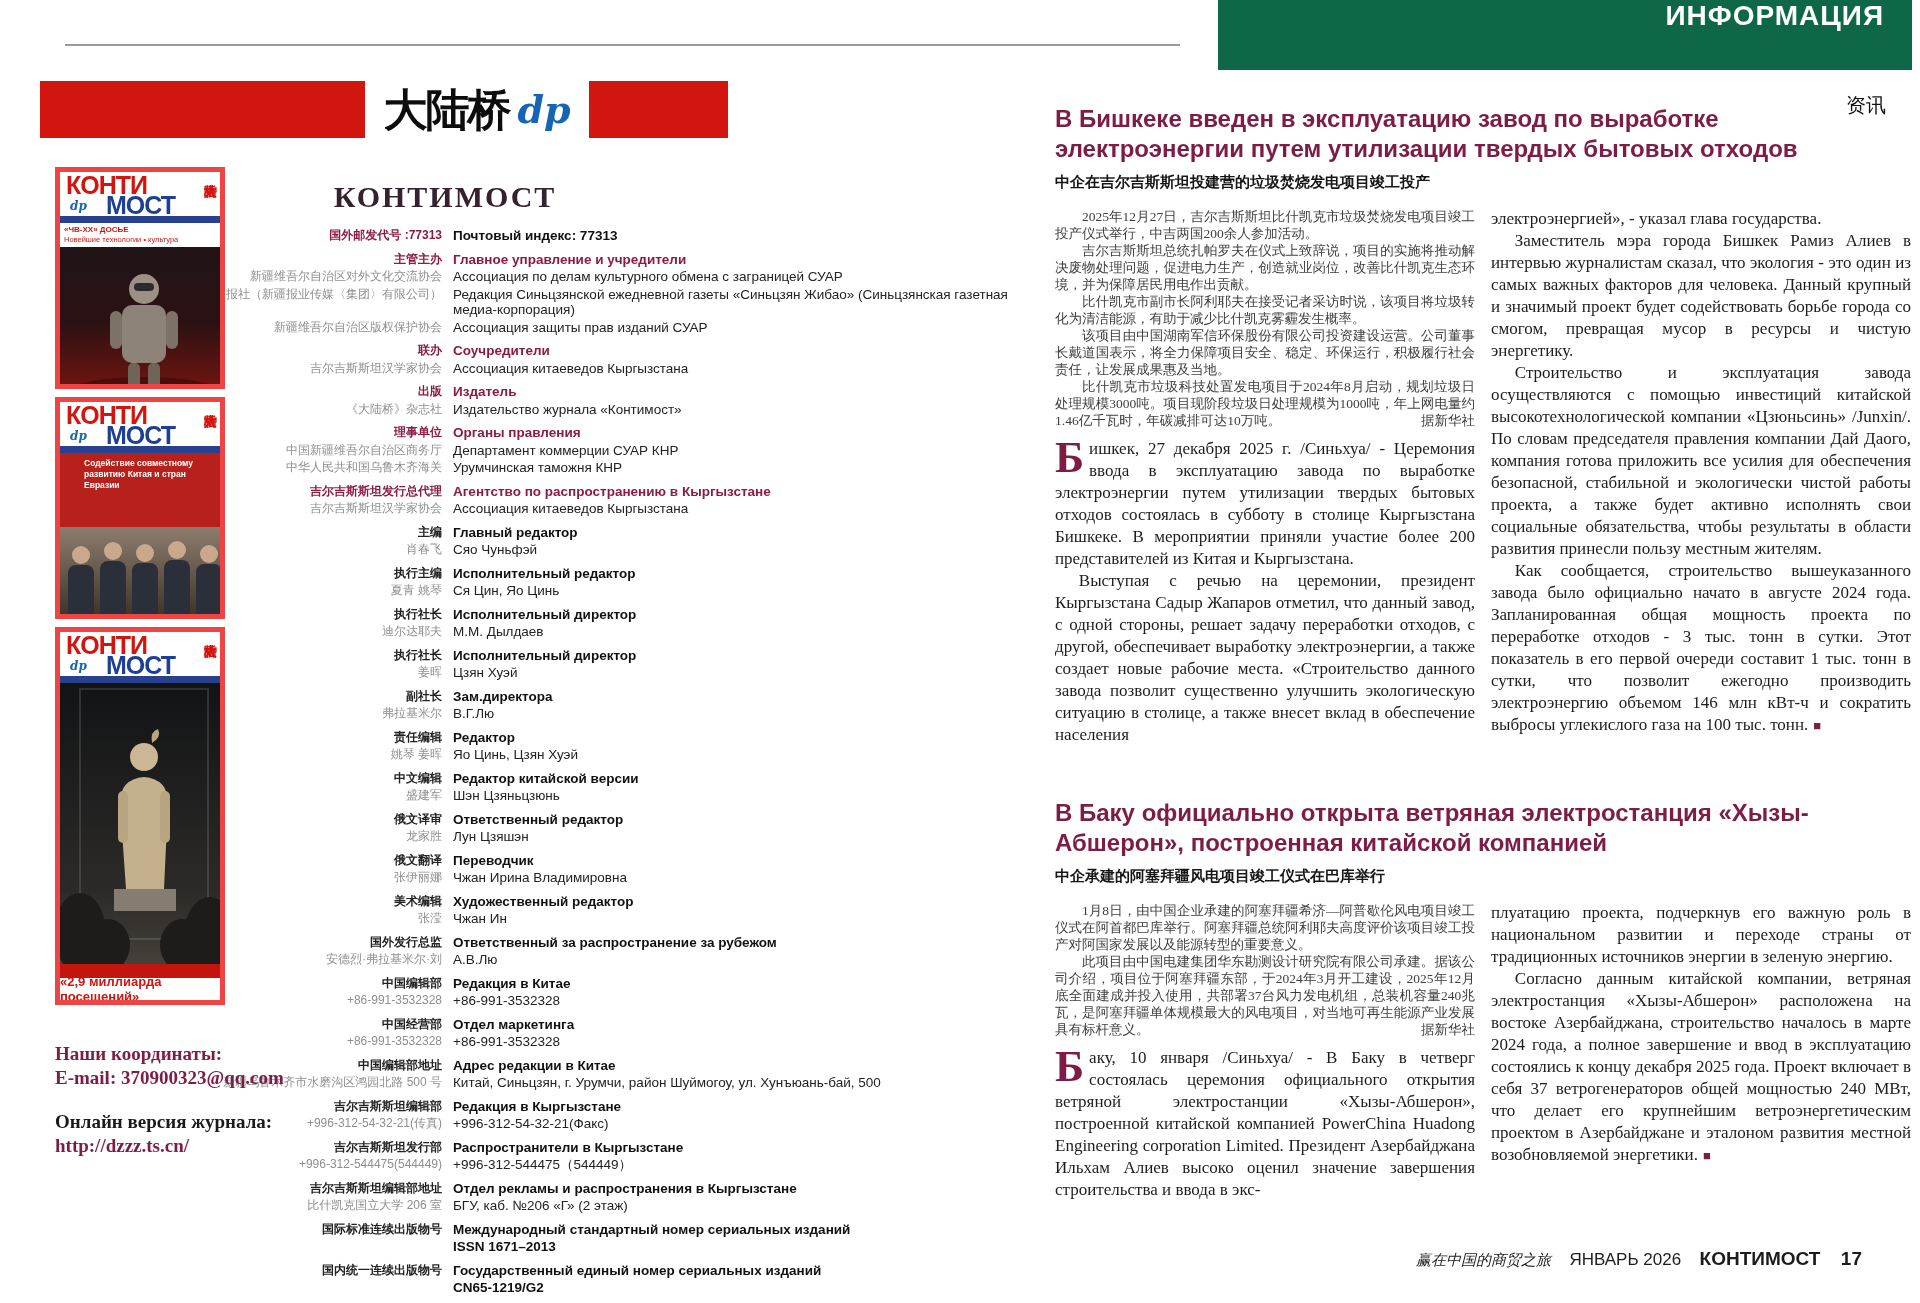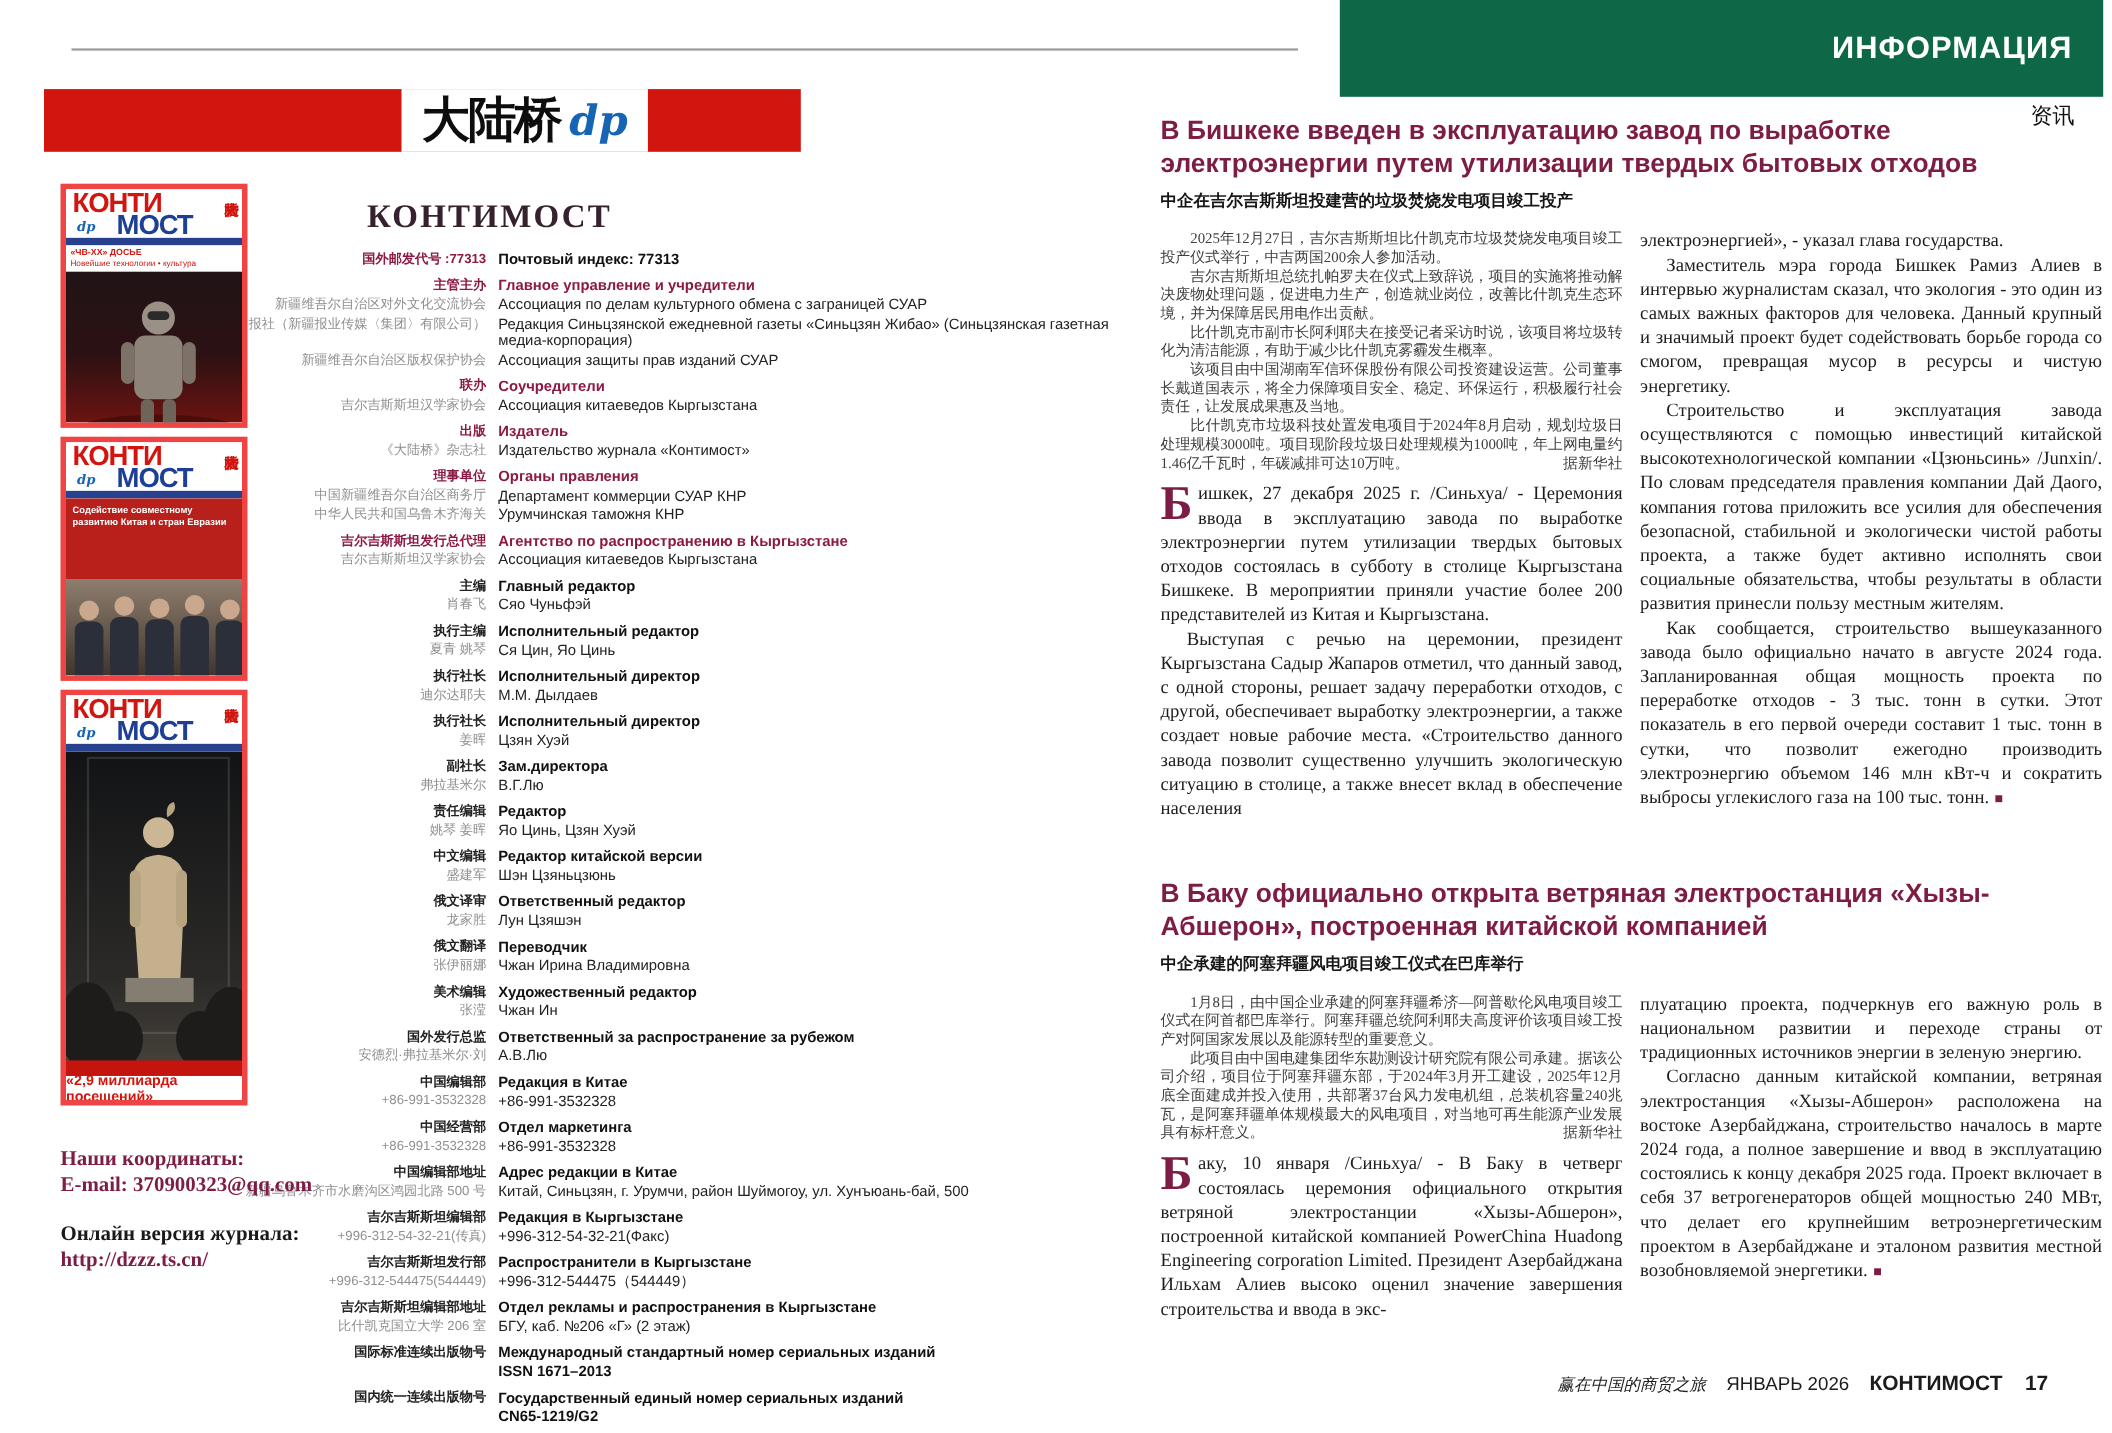--- a/index.html
+++ b/index.html
@@ -1,22 +1,22 @@
 <!DOCTYPE html>
 <html><head>
 <meta charset="utf-8">
 <style>
   html,body{margin:0;padding:0;}
   body{width:1920px;height:1303px;position:relative;background:#ffffff;
        font-family:"Liberation Sans",sans-serif;overflow:hidden;}
 
   
   .rule-top{position:absolute;left:65px;top:44px;width:1115px;height:2px;background:#9b9b9b;}
-  .info-box{position:absolute;left:1218px;top:0;width:694px;height:88px;background:#0e6847;
-            display:flex;align-items:center;justify-content:flex-end;padding-right:28px;
+  .info-box{position:absolute;left:1218px;top:0;width:694px;height:70px;background:#0e6847;
+            display:flex;align-items:flex-start;justify-content:flex-end;padding-right:28px;
             box-sizing:border-box;color:#fff;font-size:28px;font-weight:bold;letter-spacing:1px;}
   .info-zh{position:absolute;right:34px;top:92px;font-size:20px;color:#111;}
 
   
   .banner{position:absolute;left:40px;top:81px;width:688px;height:57px;background:#d2150f;}
   .banner-logo{position:absolute;left:325px;top:0;width:224px;height:57px;background:#fff;
                display:flex;align-items:center;justify-content:center;gap:8px;}
   .banner-zh{font-size:44px;font-weight:900;color:#0d0d0d;letter-spacing:-2px;line-height:1;
              font-family:"DejaVu Sans",sans-serif;}
   .banner-dp{font-size:38px;font-weight:bold;font-style:italic;color:#1565b4;line-height:1;
@@ -49,21 +49,21 @@
   .cov-zh{position:absolute;right:3px;top:2px;writing-mode:vertical-rl;font-size:13px;
           font-weight:bold;color:#d2150f;line-height:1;}
   .cov-dp{position:absolute;left:10px;top:27px;font-size:12px;font-style:italic;font-weight:bold;
           color:#1565b4;font-family:"DejaVu Serif",serif;}
   .cov-strip{height:7px;background:#27418f;}
   .cov-photo{position:relative;height:calc(100% - 51px);overflow:hidden;}
   .c1-caps{background:#fff;padding:2px 4px 3px 4px;}
   .c1-cap1{color:#d2150f;font-weight:bold;font-size:8px;line-height:10px;}
   .c1-cap2{color:#d2150f;font-size:7.5px;line-height:9px;}
   .c1-img{height:calc(100% - 24px);background:linear-gradient(180deg,#201416 0%,#2c1113 55%,#6b1410 100%);position:relative;}
-  .c2-top{height:46%;background:#b7201b;color:#fff;padding:5px 6px;box-sizing:border-box;
+  .c2-top{height:46%;background:#b7201b;color:#fff;padding:5px 24px;box-sizing:border-box;
           font-size:8.5px;font-weight:bold;line-height:11px;}
   .c2-bottom{height:54%;background:linear-gradient(#8d7d6e,#41362c);position:relative;}
   .c3-img{height:calc(100% - 22px);background:linear-gradient(#121315,#2b2a28 70%,#4a443c);position:relative;}
   .c3-redband{position:absolute;left:0;bottom:0;width:100%;height:14px;background:#c3150e;}
   .c3-band{height:22px;background:#fff;display:flex;align-items:center;justify-content:center;}
   .c3-band span{color:#d2150f;font-weight:bold;font-size:13px;}
 
   
   .contacts{position:absolute;left:55px;top:1042px;font-family:"Liberation Serif",serif;
             font-weight:bold;font-size:19px;line-height:24px;}

